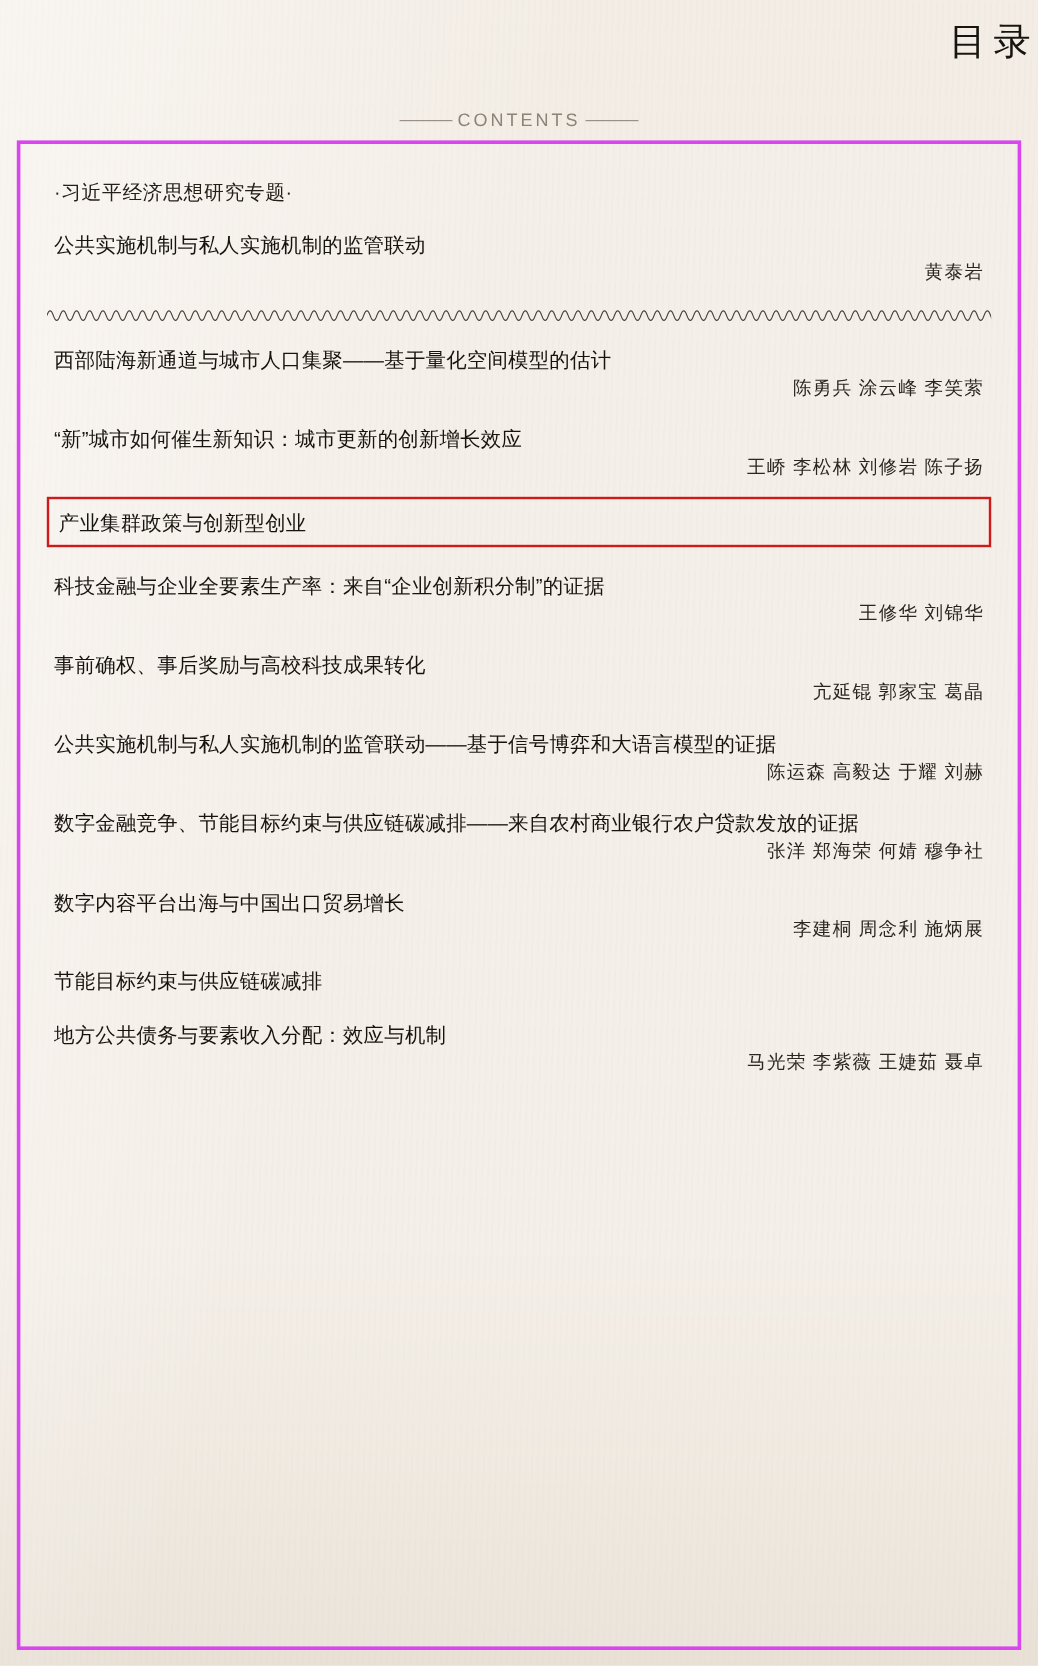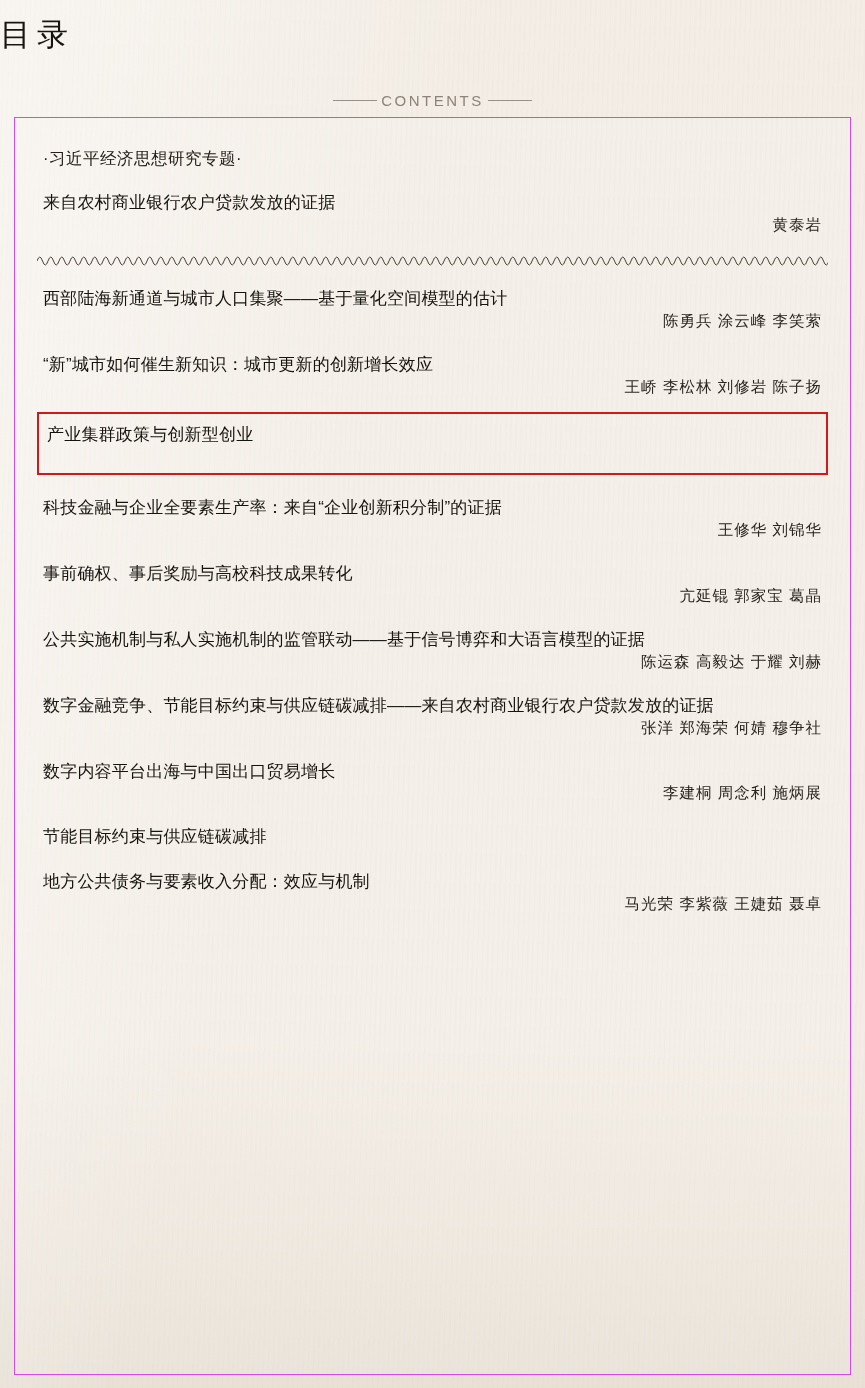--- a/index.html
+++ b/index.html
@@ -26,21 +26,21 @@
       #f3ede5;
     pointer-events: none;
   }
   .page {
     position: relative;
     width: 865px;
     height: 1388px;
     box-sizing: border-box;
   }
   .title-main {
-    text-align: left;
+    text-align: right;
     font-size: 31px;
     letter-spacing: 6px;
     padding-top: 14px;
     font-weight: 400;
     color: #17150f;
     font-family: "Liberation Serif", serif;
   }
   .contents-rule {
     text-align: left;
     margin-top: 36px;
@@ -57,21 +57,21 @@
     width: 44px;
     height: 1px;
     background: #9a9088;
   }
   .toc-box {
     position: absolute;
     left: 14px;
     top: 117px;
     width: 837px;
     height: 1258px;
-    border: 1px solid #d946ef;
+    border: 3px solid #d946ef;
     box-sizing: border-box;
     background: rgba(255,255,255,0.12);
     padding: 26px 22px 0 22px;
   }
   .section-label {
     font-size: 16.5px;
     color: #242018;
     letter-spacing: 0.5px;
     margin: 4px 0 0 6px;
     font-weight: 400;
@@ -90,21 +90,21 @@
   .entry .eauthors {
     font-size: 15.5px;
     color: #2b2620;
     text-align: right;
     letter-spacing: 1px;
   }
   .entry.highlight {
     border: 2px solid #d0191b;
     margin-left: 0px;
     margin-right: 0px;
-    padding: 10px 8px 26px 8px;
+    padding: 10px 8px 5px 8px;
     margin-top: 14px;
   }
   .entry.highlight .etitle { margin-top: 0; }
   .entry.highlight .eauthors { margin-top: 10px; margin-bottom: 0; }
 
   .wave-sep {
     margin: 16px 0 4px 0;
     height: 14px;
     width: 100%;
     overflow: hidden;
@@ -123,21 +123,21 @@
   <div class="contents-rule">
     <span class="dash"></span>
     <span>CONTENTS</span>
     <span class="dash"></span>
   </div>
 
   <div class="toc-box">
     <div class="section-label">·习近平经济思想研究专题·</div>
     <div id="entries">
         <div class="entry">
-          <div class="etitle">来自农村商业银行农户贷款发放的证据</div>
+          <div class="etitle">公共实施机制与私人实施机制的监管联动</div>
           <div class="eauthors">黄泰岩</div>
         </div>
         <div class="wave-sep">
           <svg width="793" height="14" viewBox="0 0 793 14">
             <path d="M0,9 q 2.8,-8 5.5,0 q 2.8,8 5.5,0 q 2.8,-8 5.5,0 q 2.8,8 5.5,0 q 2.8,-8 5.5,0 q 2.8,8 5.5,0 q 2.8,-8 5.5,0 q 2.8,8 5.5,0 q 2.8,-8 5.5,0 q 2.8,8 5.5,0 q 2.8,-8 5.5,0 q 2.8,8 5.5,0 q 2.8,-8 5.5,0 q 2.8,8 5.5,0 q 2.8,-8 5.5,0 q 2.8,8 5.5,0 q 2.8,-8 5.5,0 q 2.8,8 5.5,0 q 2.8,-8 5.5,0 q 2.8,8 5.5,0 q 2.8,-8 5.5,0 q 2.8,8 5.5,0 q 2.8,-8 5.5,0 q 2.8,8 5.5,0 q 2.8,-8 5.5,0 q 2.8,8 5.5,0 q 2.8,-8 5.5,0 q 2.8,8 5.5,0 q 2.8,-8 5.5,0 q 2.8,8 5.5,0 q 2.8,-8 5.5,0 q 2.8,8 5.5,0 q 2.8,-8 5.5,0 q 2.8,8 5.5,0 q 2.8,-8 5.5,0 q 2.8,8 5.5,0 q 2.8,-8 5.5,0 q 2.8,8 5.5,0 q 2.8,-8 5.5,0 q 2.8,8 5.5,0 q 2.8,-8 5.5,0 q 2.8,8 5.5,0 q 2.8,-8 5.5,0 q 2.8,8 5.5,0 q 2.8,-8 5.5,0 q 2.8,8 5.5,0 q 2.8,-8 5.5,0 q 2.8,8 5.5,0 q 2.8,-8 5.5,0 q 2.8,8 5.5,0 q 2.8,-8 5.5,0 q 2.8,8 5.5,0 q 2.8,-8 5.5,0 q 2.8,8 5.5,0 q 2.8,-8 5.5,0 q 2.8,8 5.5,0 q 2.8,-8 5.5,0 q 2.8,8 5.5,0 q 2.8,-8 5.5,0 q 2.8,8 5.5,0 q 2.8,-8 5.5,0 q 2.8,8 5.5,0 q 2.8,-8 5.5,0 q 2.8,8 5.5,0 q 2.8,-8 5.5,0 q 2.8,8 5.5,0 q 2.8,-8 5.5,0 q 2.8,8 5.5,0 q 2.8,-8 5.5,0 q 2.8,8 5.5,0 q 2.8,-8 5.5,0 q 2.8,8 5.5,0 q 2.8,-8 5.5,0 q 2.8,8 5.5,0 q 2.8,-8 5.5,0 q 2.8,8 5.5,0 q 2.8,-8 5.5,0 q 2.8,8 5.5,0 q 2.8,-8 5.5,0 q 2.8,8 5.5,0 q 2.8,-8 5.5,0 q 2.8,8 5.5,0 q 2.8,-8 5.5,0 q 2.8,8 5.5,0 q 2.8,-8 5.5,0 q 2.8,8 5.5,0 q 2.8,-8 5.5,0 q 2.8,8 5.5,0 q 2.8,-8 5.5,0 q 2.8,8 5.5,0 q 2.8,-8 5.5,0 q 2.8,8 5.5,0 q 2.8,-8 5.5,0 q 2.8,8 5.5,0 q 2.8,-8 5.5,0 q 2.8,8 5.5,0 q 2.8,-8 5.5,0 q 2.8,8 5.5,0 q 2.8,-8 5.5,0 q 2.8,8 5.5,0 q 2.8,-8 5.5,0 q 2.8,8 5.5,0 q 2.8,-8 5.5,0 q 2.8,8 5.5,0 q 2.8,-8 5.5,0 q 2.8,8 5.5,0 q 2.8,-8 5.5,0 q 2.8,8 5.5,0 q 2.8,-8 5.5,0 q 2.8,8 5.5,0 q 2.8,-8 5.5,0 q 2.8,8 5.5,0 q 2.8,-8 5.5,0 q 2.8,8 5.5,0 q 2.8,-8 5.5,0 q 2.8,8 5.5,0 q 2.8,-8 5.5,0 q 2.8,8 5.5,0 q 2.8,-8 5.5,0 q 2.8,8 5.5,0 q 2.8,-8 5.5,0 q 2.8,8 5.5,0 q 2.8,-8 5.5,0 q 2.8,8 5.5,0 q 2.8,-8 5.5,0 q 2.8,8 5.5,0 q 2.8,-8 5.5,0 q 2.8,8 5.5,0 q 2.8,-8 5.5,0 q 2.8,8 5.5,0 q 2.8,-8 5.5,0 q 2.8,8 5.5,0 q 2.8,-8 5.5,0 q 2.8,8 5.5,0 q 2.8,-8 5.5,0 q 2.8,8 5.5,0 q 2.8,-8 5.5,0 q 2.8,8 5.5,0 q 2.8,-8 5.5,0 q 2.8,8 5.5,0 q 2.8,-8 5.5,0 q 2.8,8 5.5,0 q 2.8,-8 5.5,0 q 2.8,8 5.5,0 q 2.8,-8 5.5,0 q 2.8,8 5.5,0 " fill="none" stroke="#4a433a" stroke-width="1"></path>
           </svg>
         </div>
         <div class="entry">
         </div>
         <div class="entry">

